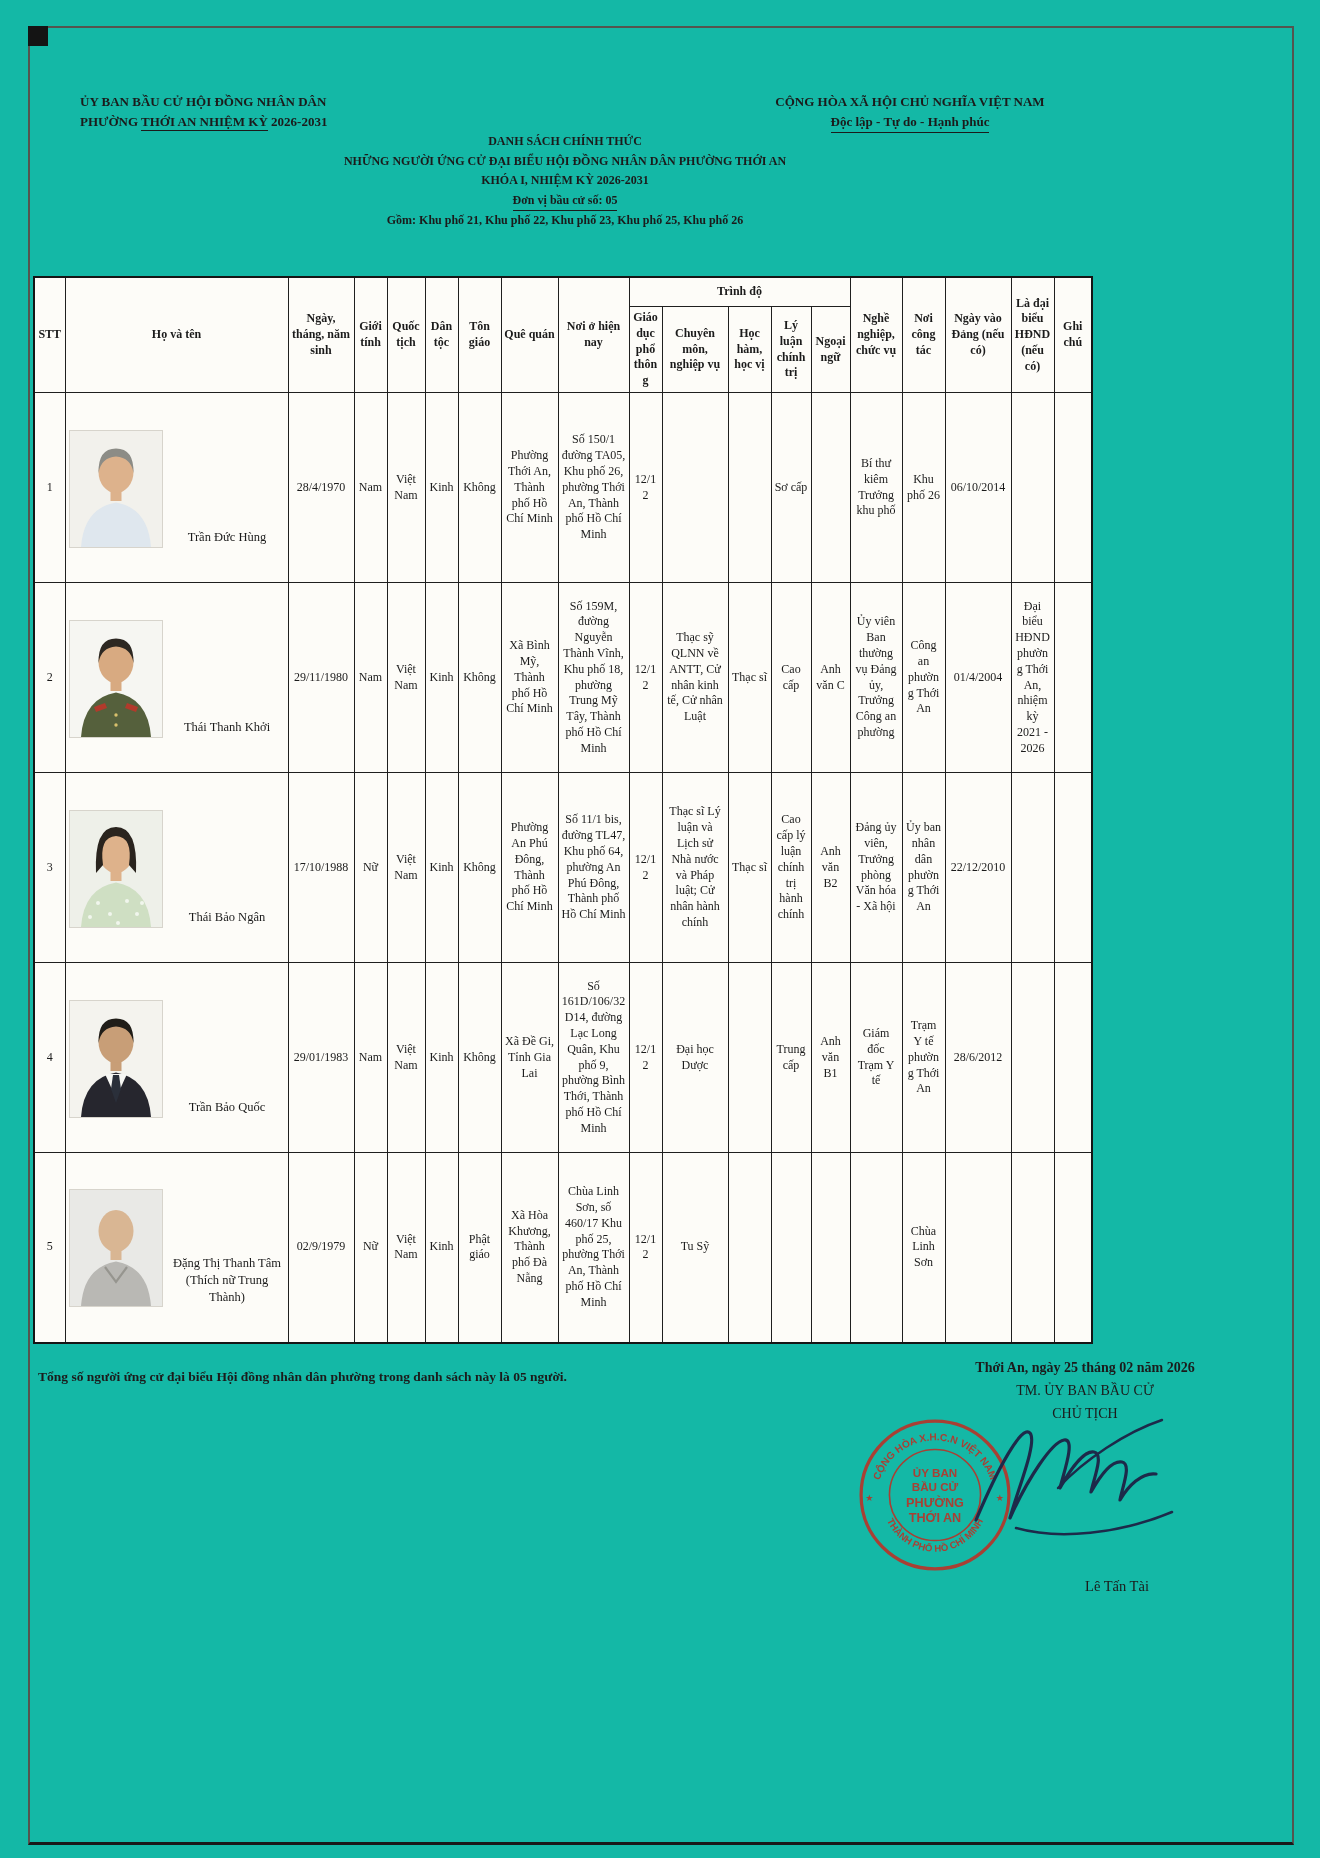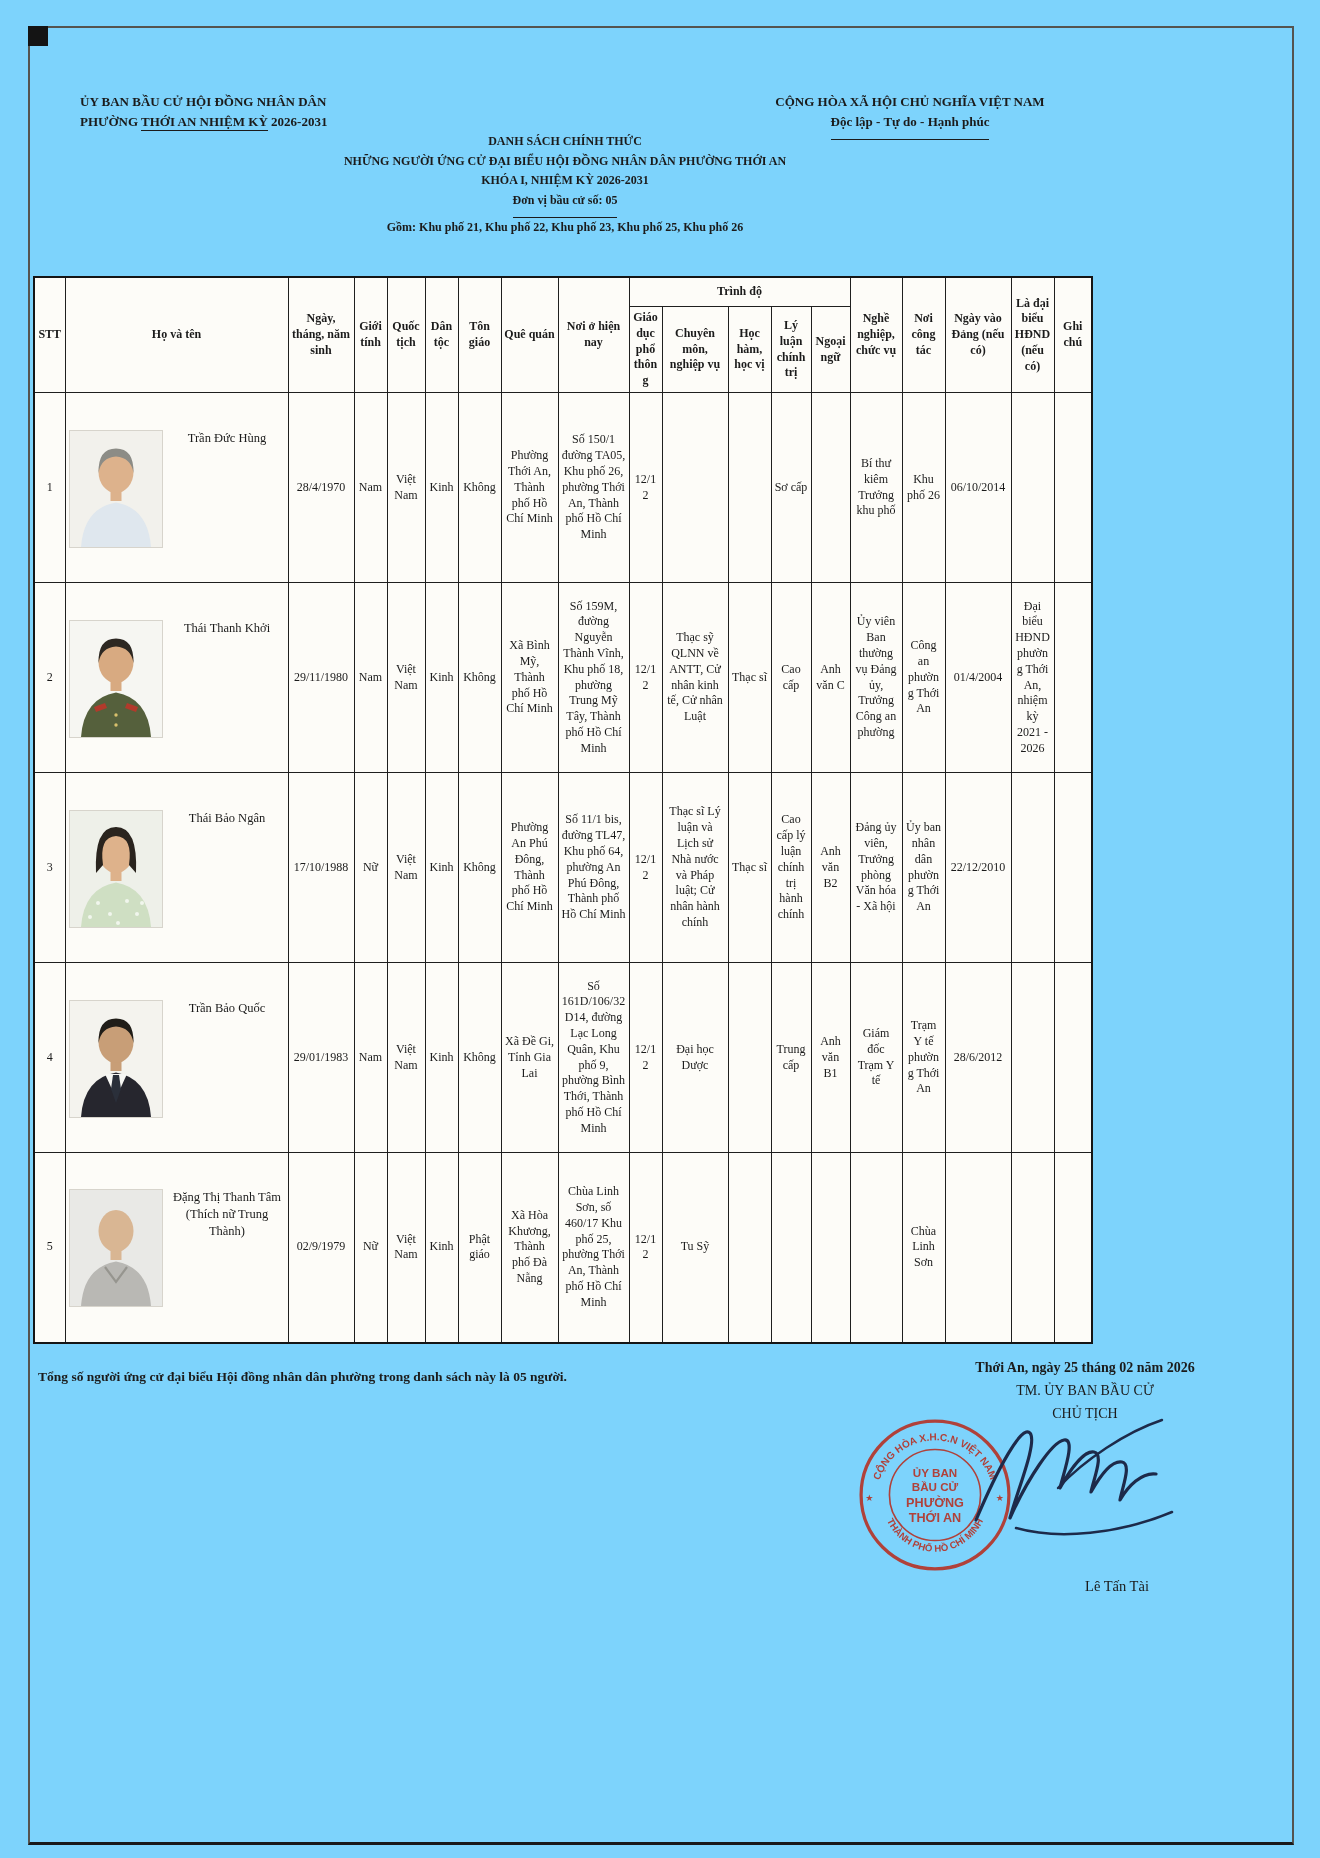--- a/index.html
+++ b/index.html
@@ -1,43 +1,43 @@
 <!DOCTYPE html>
 <html><head>
 <meta charset="utf-8">
 <style>
   html,body{margin:0;padding:0;background:#ffffff;}
   .page{
-    position:relative;width:1320px;height:1858px;background:#7dd3fc;
+    position:relative;width:1320px;height:1858px;background:#14b8a6;
     font-family:"Liberation Serif", serif;color:#1b1b1b;overflow:hidden;
   }
   .page-border{
     position:absolute;left:28px;top:26px;width:1262px;height:1814px;
     border:2px solid #55544f;border-bottom:3px solid #191919;pointer-events:none;
   }
   .corner-mark{position:absolute;left:28px;top:26px;width:20px;height:20px;background:#141414;}
   .org-left{position:absolute;left:80px;top:92px;font-weight:bold;font-size:13px;line-height:20px;}
   .org-right{position:absolute;left:745px;top:92px;width:330px;text-align:center;font-weight:bold;font-size:13px;line-height:20px;}
   .u{border-bottom:1.5px solid #1b1b1b;padding-bottom:1px;}
-  .u2{display:inline-block;border-bottom:1.5px solid #1b1b1b;padding-bottom:7px;}
+  .u2{display:inline-block;border-bottom:1.5px solid #1b1b1b;padding-bottom:0;}
   .title-block{position:absolute;left:0;top:132px;width:1130px;text-align:center;font-weight:bold;font-size:12px;line-height:19.5px;}
   .doc-table{
     position:absolute;left:33px;top:276px;width:1058px;border-collapse:collapse;
     table-layout:fixed;font-size:12px;background:#fdfcf8;
   }
   .doc-table th,.doc-table td{
     border:1.5px solid #1f1f1f;text-align:center;vertical-align:middle;
     padding:2px 3px;line-height:1.32;overflow:hidden;word-wrap:break-word;
   }
   .doc-table{border:2.5px solid #151515;}
   .doc-table th{font-weight:bold;font-size:12px;padding:3px 2px;}
   .doc-table thead tr.group-row th.group{height:22px;}
   .doc-table tbody tr{height:190px;}
   .name-cell{padding:4px 3px;}
-  .name-wrap{display:flex;align-items:flex-start;gap:7px;}
+  .name-wrap{display:flex;align-items:flex-end;gap:7px;}
   .photo{flex:0 0 92px;height:116px;}
   .photo svg{display:block;border:1px solid #d7d4cc;}
   .cand-name{flex:1;font-size:12.5px;line-height:1.35;}
   .footer-left{position:absolute;left:38px;top:1364px;width:690px;font-weight:bold;font-size:13.5px;line-height:26px;}
   .footer-right{position:absolute;left:890px;top:1356px;width:390px;text-align:center;font-size:14px;line-height:23px;}
   .date-line{font-weight:bold;}
   .sign-org,.sign-title{font-weight:normal;}
   .stamp{position:absolute;left:854px;top:1414px;width:162px;height:162px;opacity:.93;}
   .signature{position:absolute;left:958px;top:1408px;width:240px;height:150px;}
   .signer-name{position:absolute;left:997px;top:1578px;width:240px;text-align:center;font-weight:normal;font-size:14.5px;}

